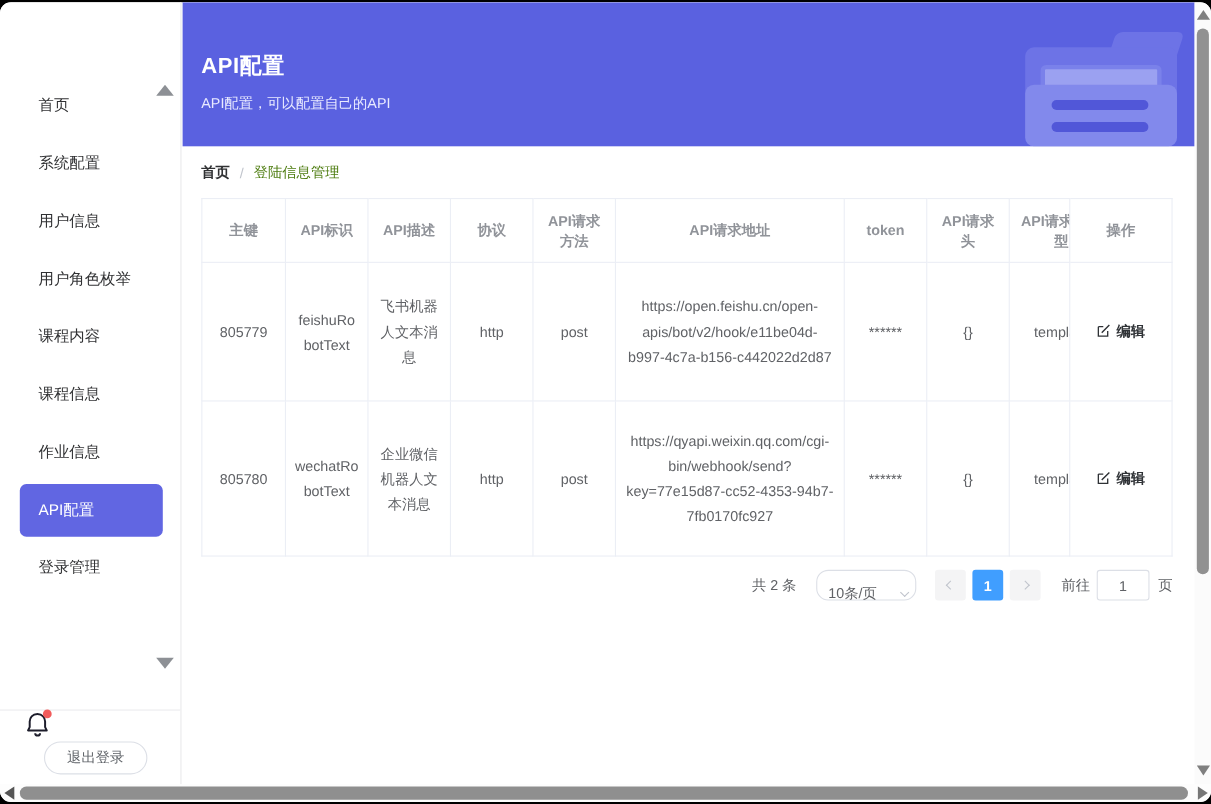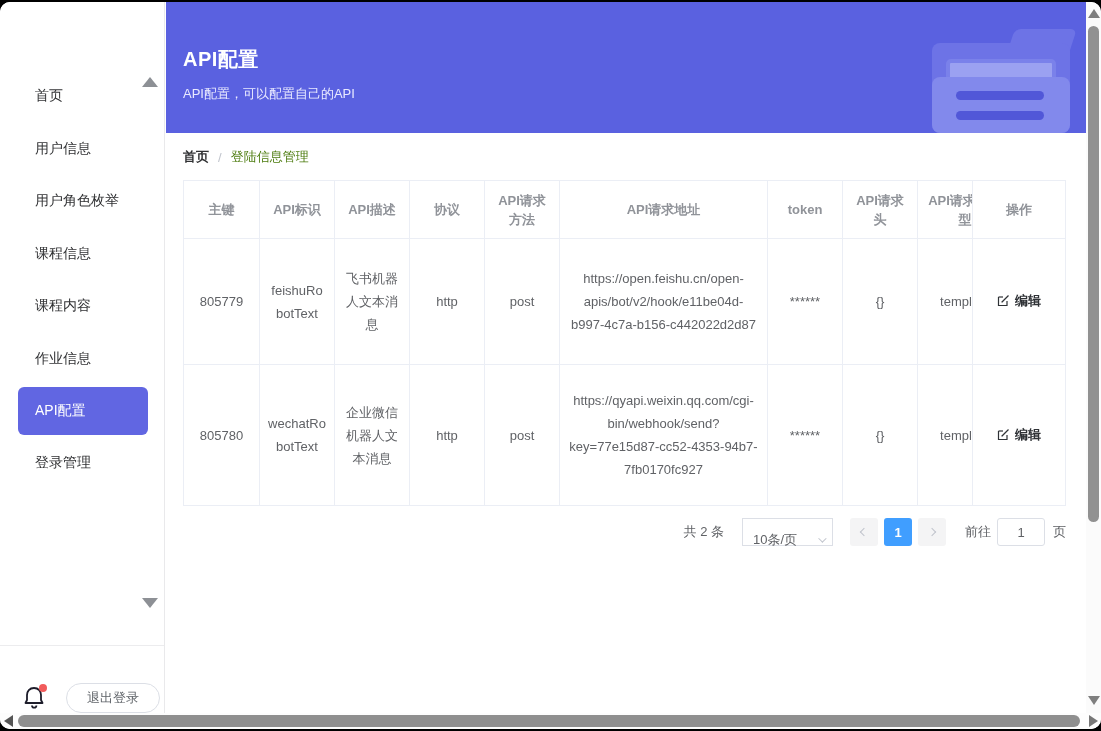--- a/index.html
+++ b/index.html
@@ -15,21 +15,21 @@
   .menu-item { height:52.5px; display:flex; align-items:center; padding-left:35px;
     font-size:14px; color:#303133; cursor:pointer; white-space:nowrap; }
   .menu-item.active { background:#6166e2; color:#fff; border-radius:6px;
     margin:2px 16px 2px 18px; padding-left:17px; height:48px; }
   .scroll-arrow { position:absolute; right:6px; width:0; height:0; }
   .scroll-arrow.up { top:75px; border-left:8px solid transparent;
     border-right:8px solid transparent; border-bottom:10px solid #8d9095; }
   .scroll-arrow.down { top:596px; border-left:8px solid transparent;
     border-right:8px solid transparent; border-top:10px solid #8d9095; }
   #sidebar-footer { position:absolute; left:0; right:0; bottom:0; height:68px;
-    border-top:1px solid #ececee; display:flex; align-items:flex-end; padding-left:22px; }
+    border-top:1px solid #ececee; display:flex; align-items:flex-start; padding-left:22px;flex-direction:column; }
   .bell-wrap { position:relative; width:26px; height:28px; }
   .bell-dot { position:absolute; top:-1px; right:1px; width:8px; height:8px;
     border-radius:50%; background:#f15b5b; }
   #logout-btn { margin-left:18px; height:30px; padding:0 20px; border:1px solid #dcdfe6;
     border-radius:16px; background:#fff; color:#5f6368; font-size:13px; cursor:pointer;
     font-family:inherit; }
 
   
   #main { position:absolute; left:166px; right:15px; top:0; bottom:16px; background:#fff; }
   #banner { height:131px; background:#5a61e0; position:relative; color:#fff;
@@ -66,21 +66,21 @@
   td.wrap { word-break:break-all; }
   td.url { overflow-wrap:break-word; }
   .clip-inner { display:inline-block; width:78px; }
   td.op { font-weight:600; color:#2f3236; cursor:pointer; white-space:nowrap;margin-left:33px; }
   .edit-link { display:inline-flex; align-items:center; gap:5px; }
 
   
   #pagination { margin:12px 20px 0 0; display:flex; justify-content:flex-end;
     align-items:center; font-size:13px; color:#606266; }
   #total-label { margin-right:18px; }
-  #page-size { width:91px; height:28px; border:1px solid #dcdfe6; border-radius:0;
+  #page-size { width:91px; height:28px; border:1px solid #dcdfe6; border-radius:11px;
     display:flex; align-items:center; padding:16px 8px 0 10px; cursor:pointer;
     justify-content:space-between; margin-right:14px; background:#fff; }
   .chev { width:6px; height:6px; border:solid #c0c4cc; border-width:0 1px 1px 0;
     display:inline-block; }
   .chev.down { transform:rotate(45deg) translateY(-2px); }
   .chev.left { transform:rotate(135deg); }
   .chev.right { transform:rotate(-45deg); }
   .pg-btn { width:28px; height:28px; border-radius:3px; background:#f4f4f5;
     display:flex; align-items:center; justify-content:center; cursor:pointer; margin:0 3px; }
   .pg-num { width:28px; height:28px; border-radius:3px; background:#409eff; color:#fff;
@@ -112,24 +112,25 @@
 </style>
 </head>
 <body>
 
 <div id="window">
 
   <div id="sidebar">
     <div class="scroll-arrow up"></div>
     <div id="menu">
       <div class="menu-item">首页</div>
+      <div class="menu-item">系统配置</div>
       <div class="menu-item">用户信息</div>
       <div class="menu-item">用户角色枚举</div>
+      <div class="menu-item">课程内容</div>
       <div class="menu-item">课程信息</div>
-      <div class="menu-item">课程内容</div>
       <div class="menu-item">作业信息</div>
       <div class="menu-item active">API配置</div>
       <div class="menu-item">登录管理</div>
     </div>
     <div class="scroll-arrow down"></div>
     <div id="sidebar-footer">
       <div class="bell-wrap">
         <svg width="24" height="26" viewBox="0 0 24 26">
           <path d="M12 3 C7.5 3 5 6.5 5 10 L5 15 L3.5 18 L20.5 18 L19 15 L19 10 C19 6.5 16.5 3 12 3 Z" fill="none" stroke="#1d1d2b" stroke-width="1.8" stroke-linejoin="round"></path>
           <path d="M10 20.5 a2.2 2.2 0 0 0 4.4 0" fill="none" stroke="#1d1d2b" stroke-width="1.8"></path>

